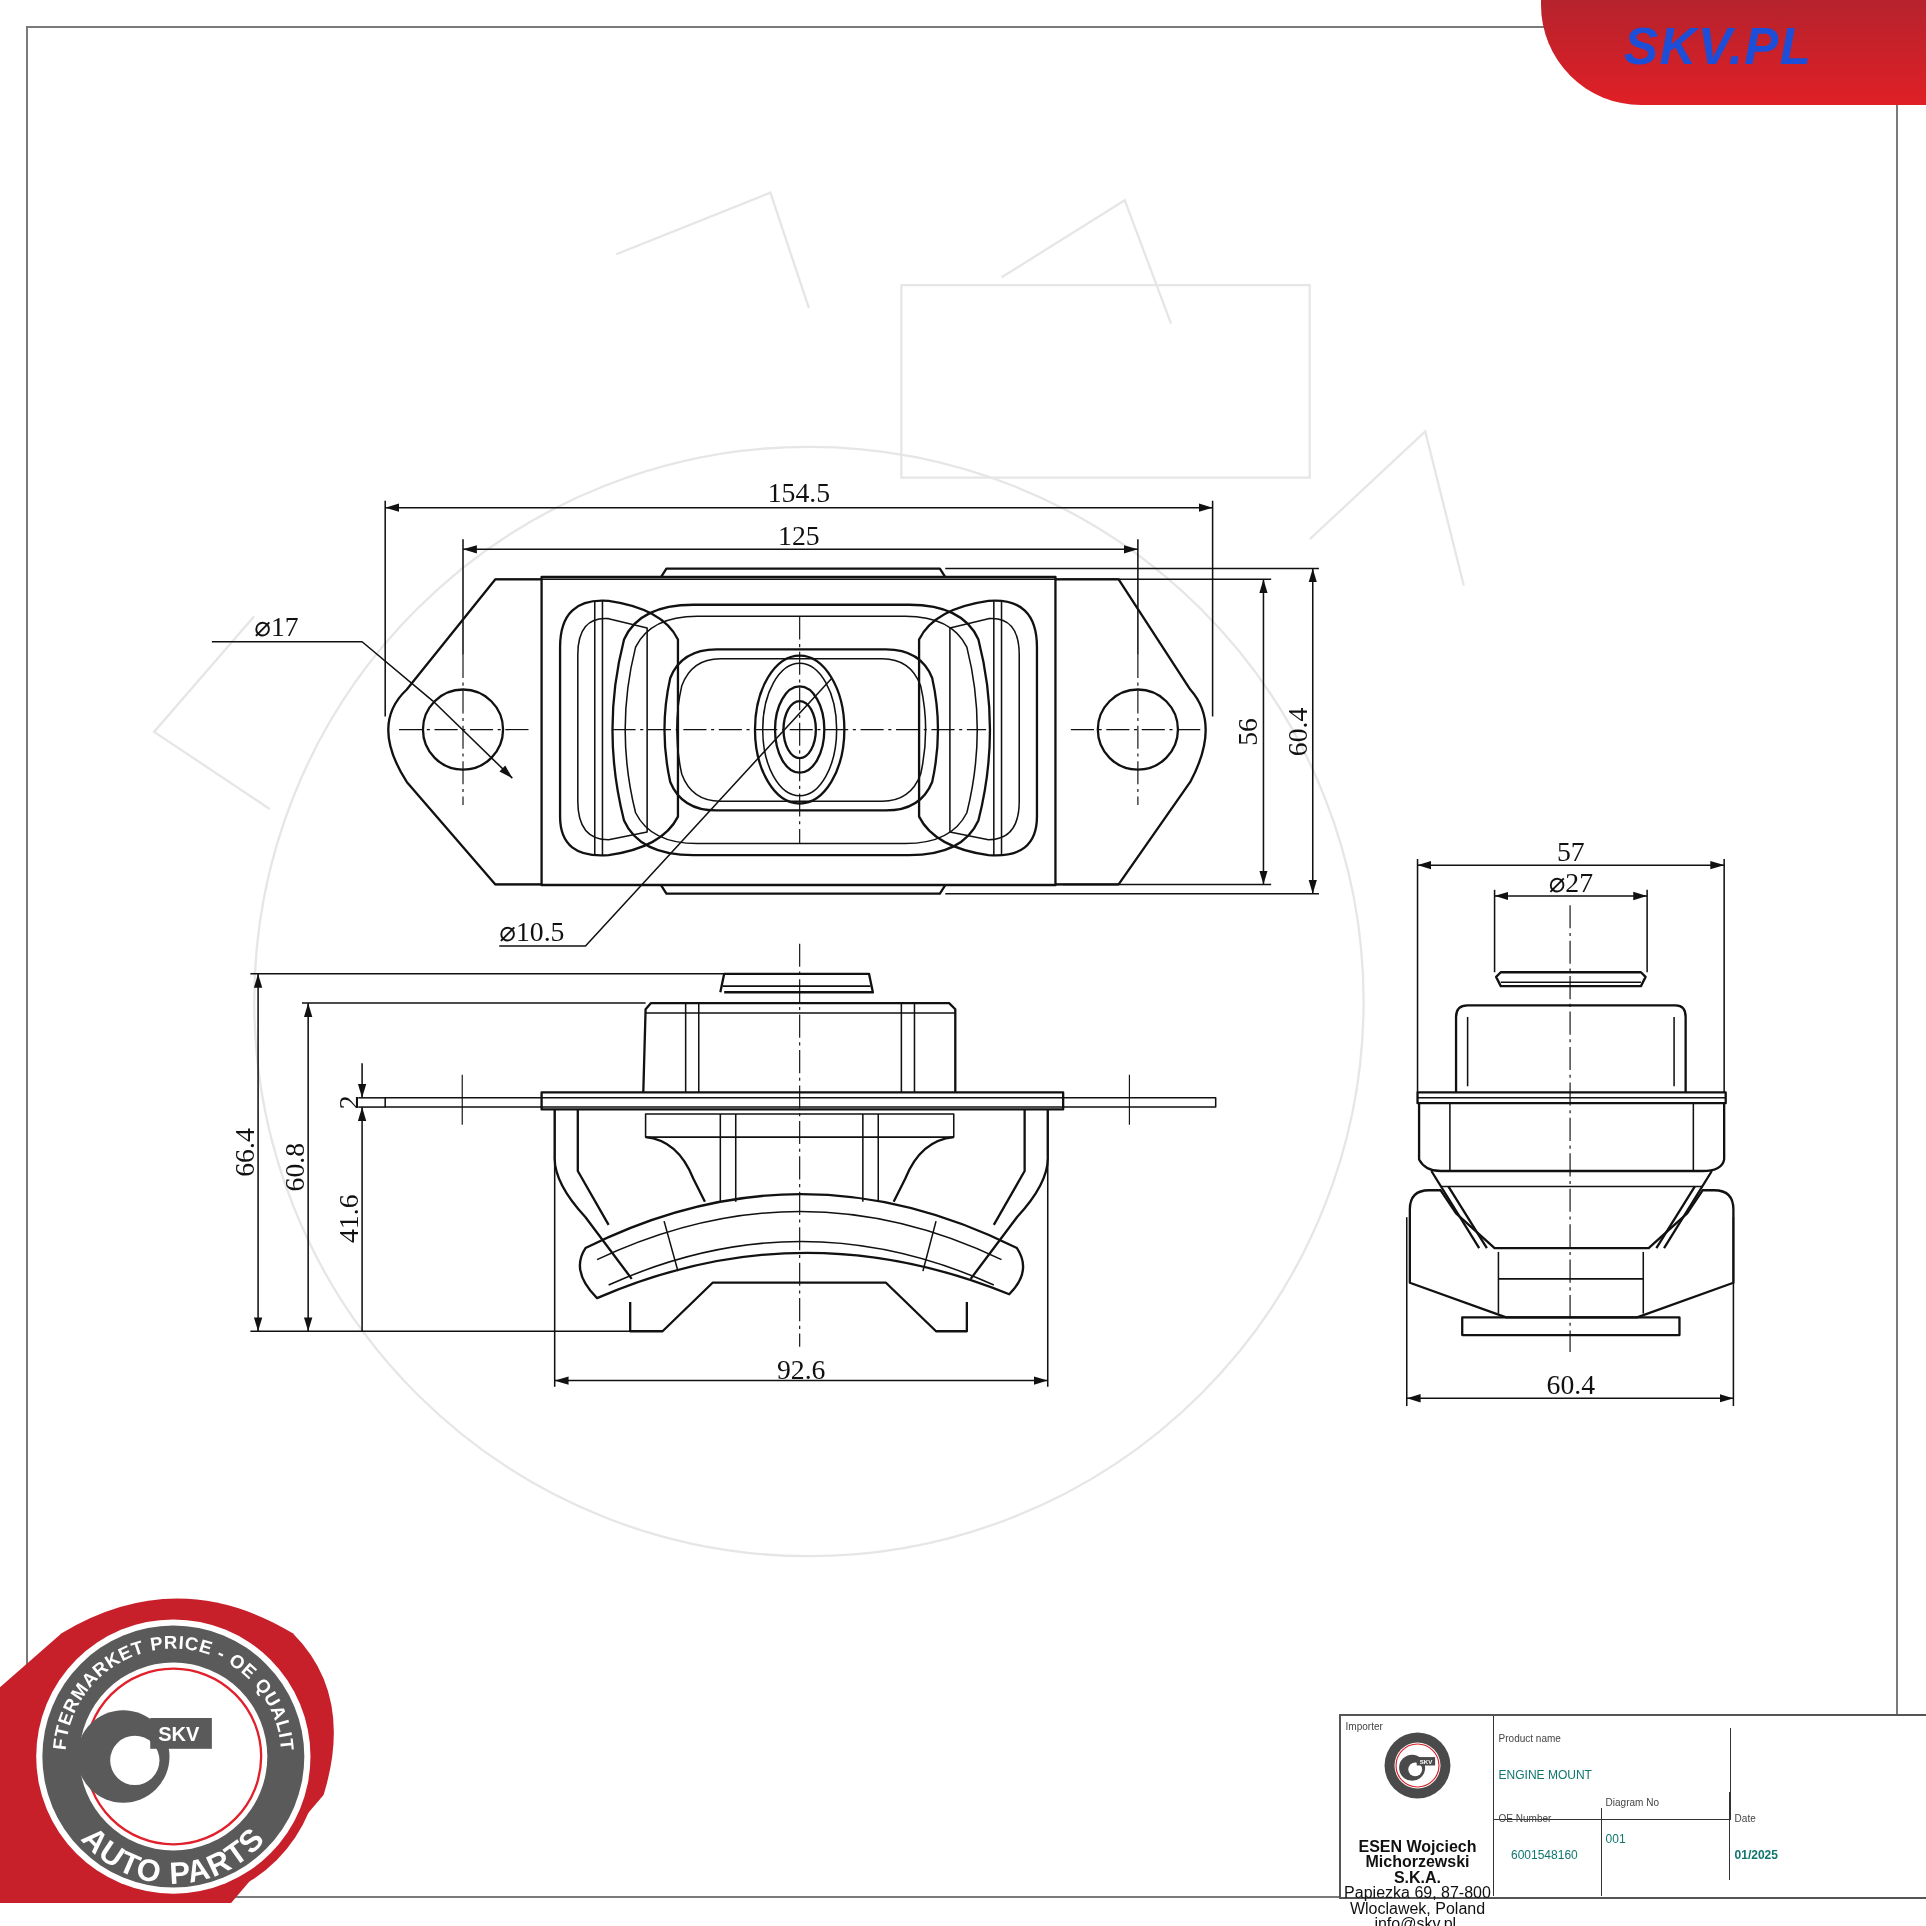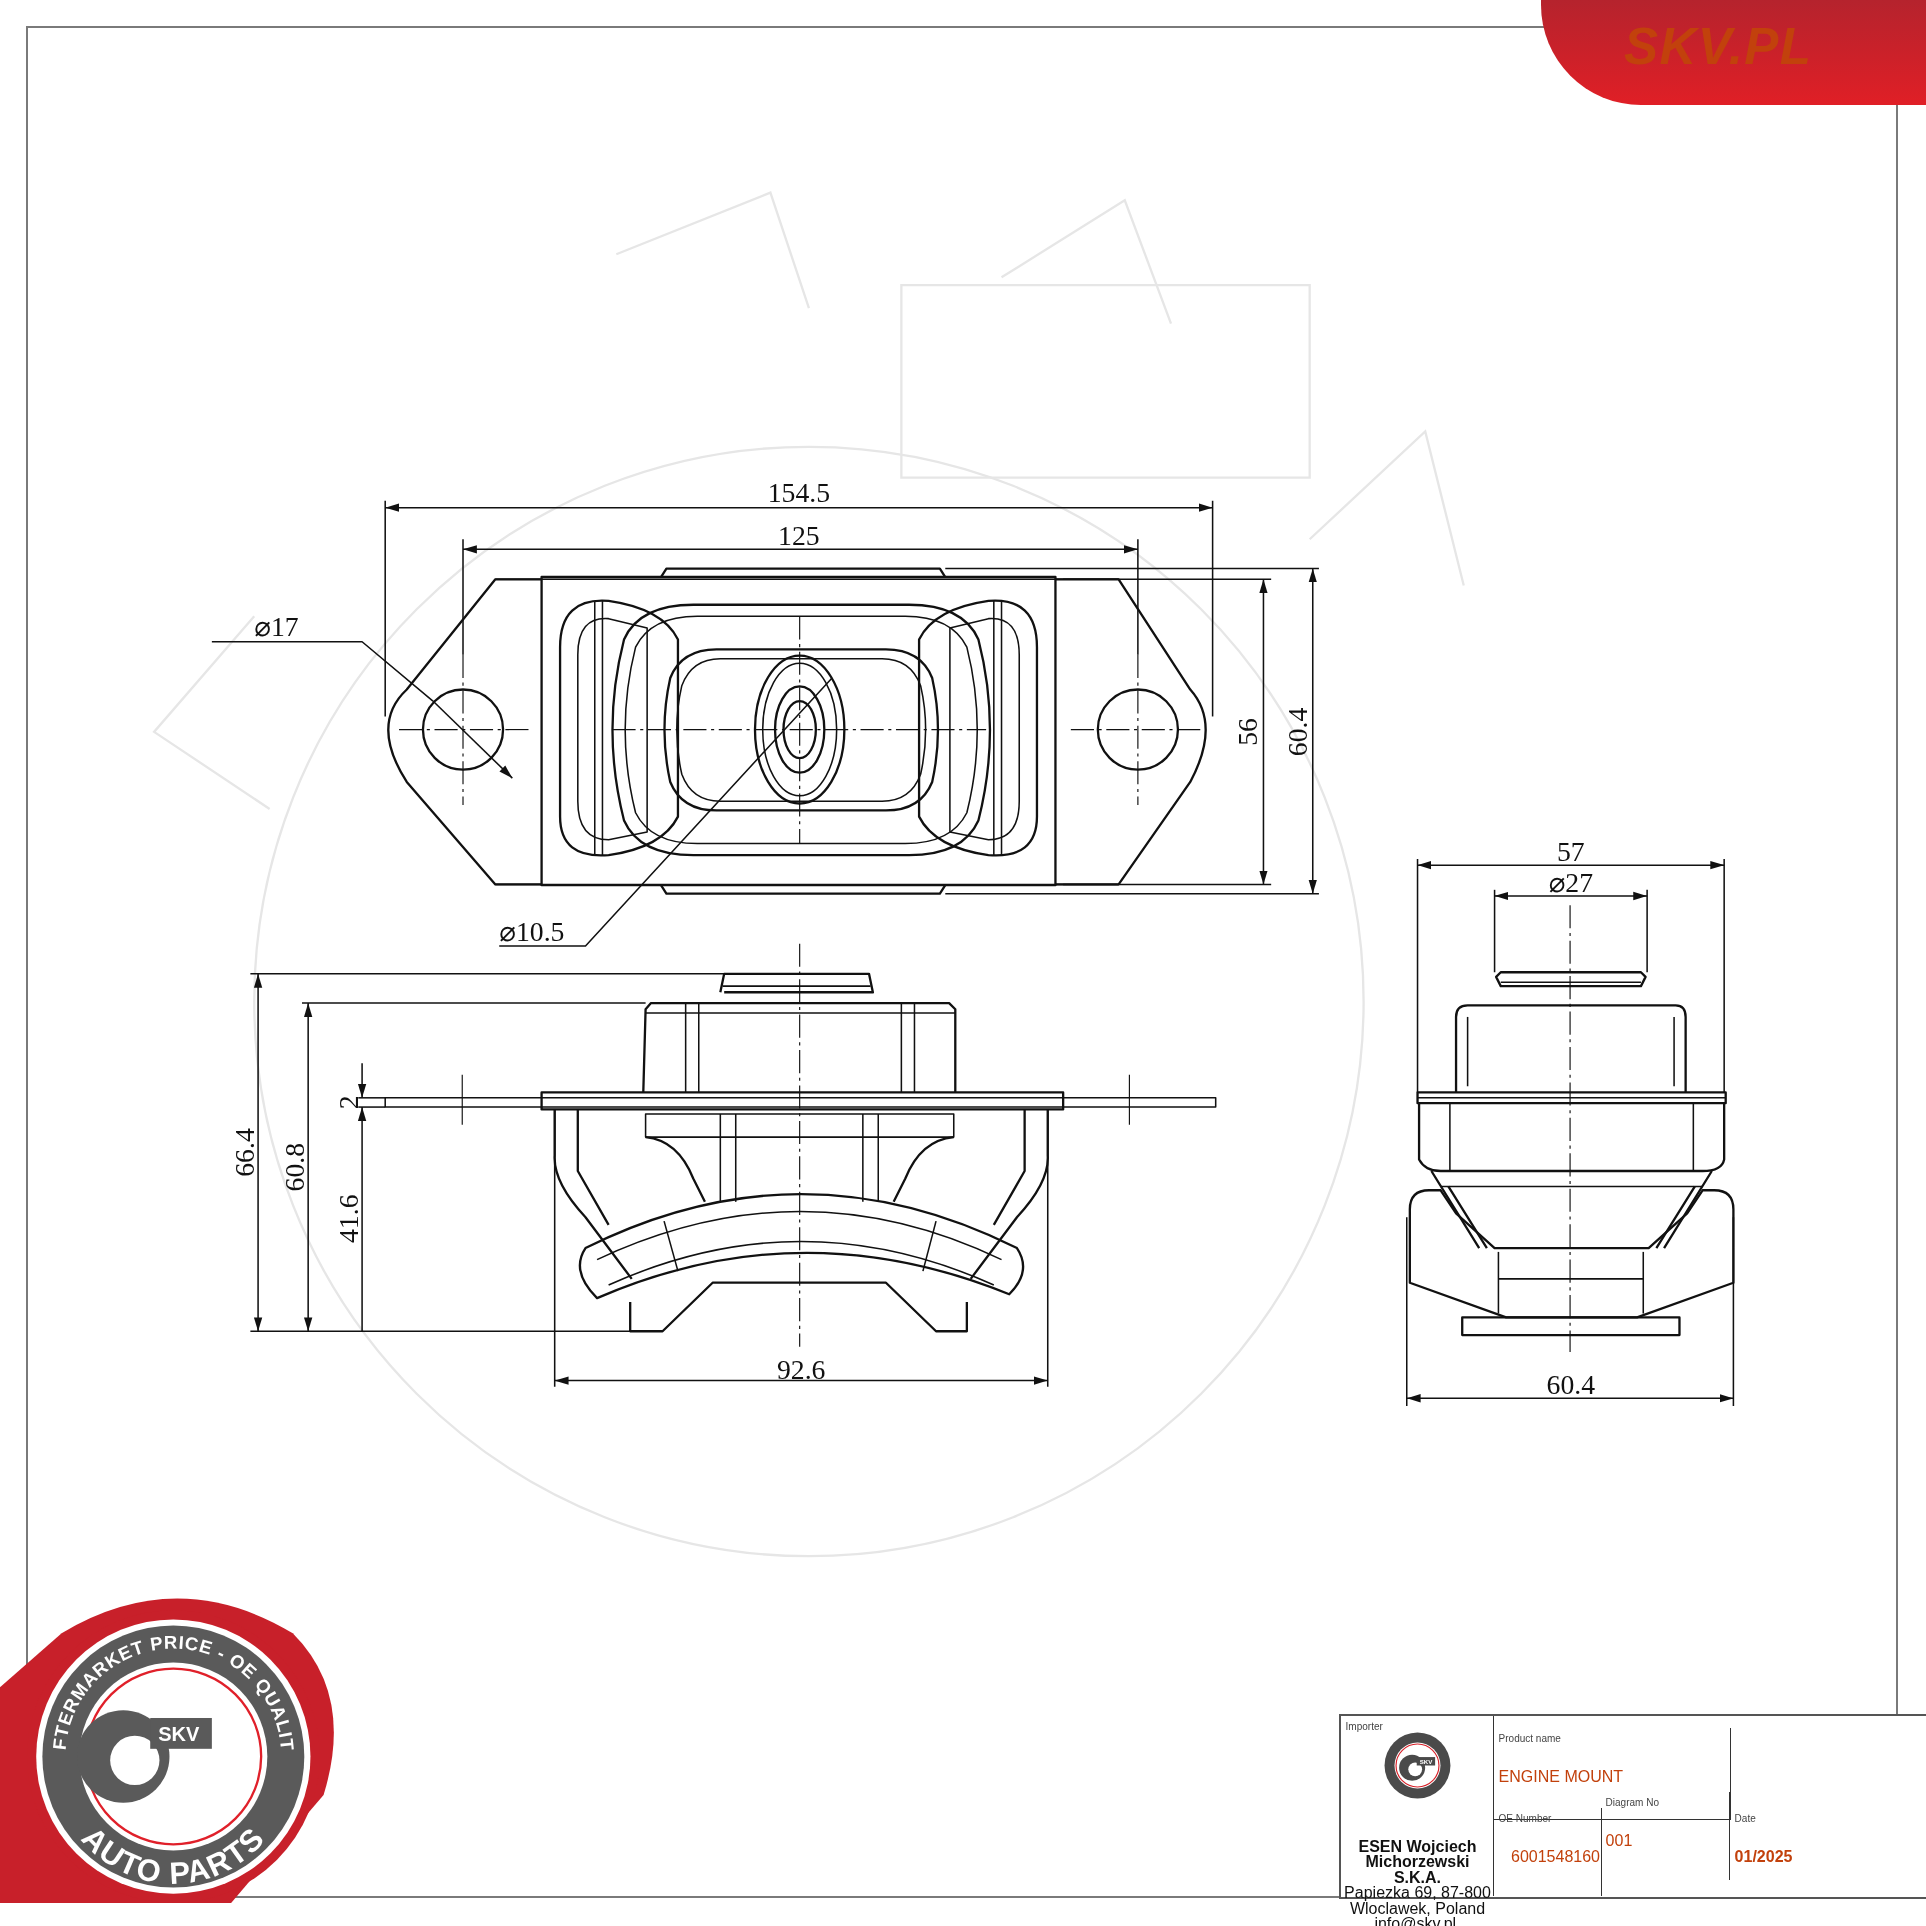--- a/index.html
+++ b/index.html
@@ -1,25 +1,25 @@
 <!DOCTYPE html>
 <html style="font-size:12.3px"><head>
 <meta charset="utf-8">
 <style>
   html, body { margin:0; padding:0; background:#ffffff; }
   body { width:1926px; height:1926px; position:relative; overflow:hidden; font-family:"Liberation Sans", sans-serif; }
   .frame { position:absolute; left:26px; top:26px; width:1872px; height:1872px; border:2.3px solid #7a7a7a; box-sizing:border-box; }
   .brand-tab { position:absolute; left:1541px; top:0; width:385px; height:105px; background:linear-gradient(180deg,#b5232d 0%,#e01f26 100%); border-bottom-left-radius:100px; }
-  .brand-text { position:absolute; left:1624px; top:17px; font-family:"Liberation Sans", sans-serif; font-weight:bold; font-style:italic; font-size:51px; color:#c2410c; letter-spacing:1.5px; }
+  .brand-text { position:absolute; left:1624px; top:17px; font-family:"Liberation Sans", sans-serif; font-weight:bold; font-style:italic; font-size:51px; color:#1d4ed8; letter-spacing:1.5px; }
   svg.drawing { position:absolute; left:0; top:0; }
   .dim { font-family:"Liberation Serif", serif; font-size:36px; fill:#111; }
   .tb { position:absolute; left:1339px; top:1714px; width:615px; height:185px; border:2.3px solid #555; box-sizing:border-box; background:#fff; }
   .tb-cell { position:absolute; box-sizing:border-box; }
   .tb-label { position:absolute; font-size:10px; color:#444; font-family:"Liberation Sans", sans-serif; }
-  .tb-value { position:absolute; font-size:16px; color:#c2410c; font-family:"Liberation Sans", sans-serif; }
+  .tb-value { position:absolute; font-size:12px; color:#0f766e; font-family:"Liberation Sans", sans-serif; }
   .importer-text { position:absolute; left:0; width:153px; text-align:center; font-size:16px; color:#111; line-height:15.4px; }
   .importer-text .bold { font-weight:bold; }
   .seal { position:absolute; }
 </style>
 </head>
 <body>
 
 <div class="frame"></div>
 
 <div class="brand-tab"></div>

